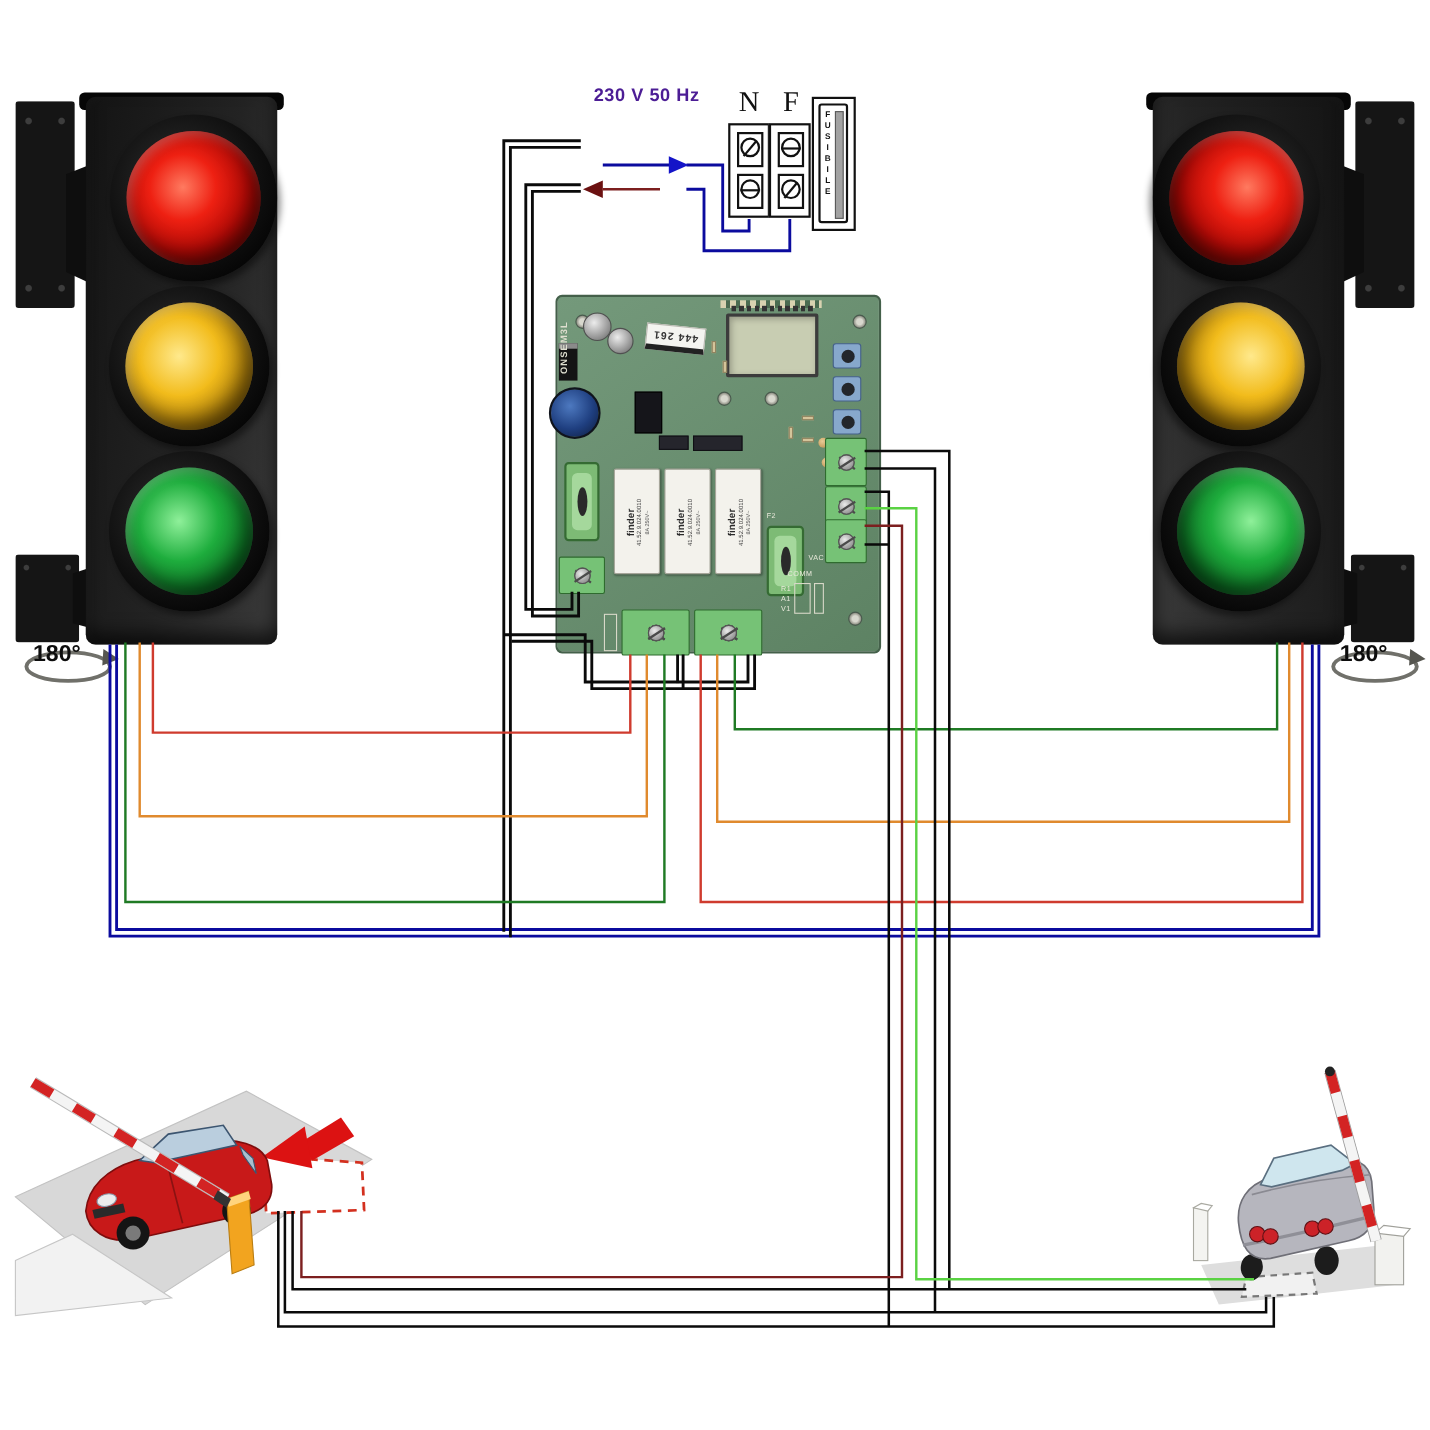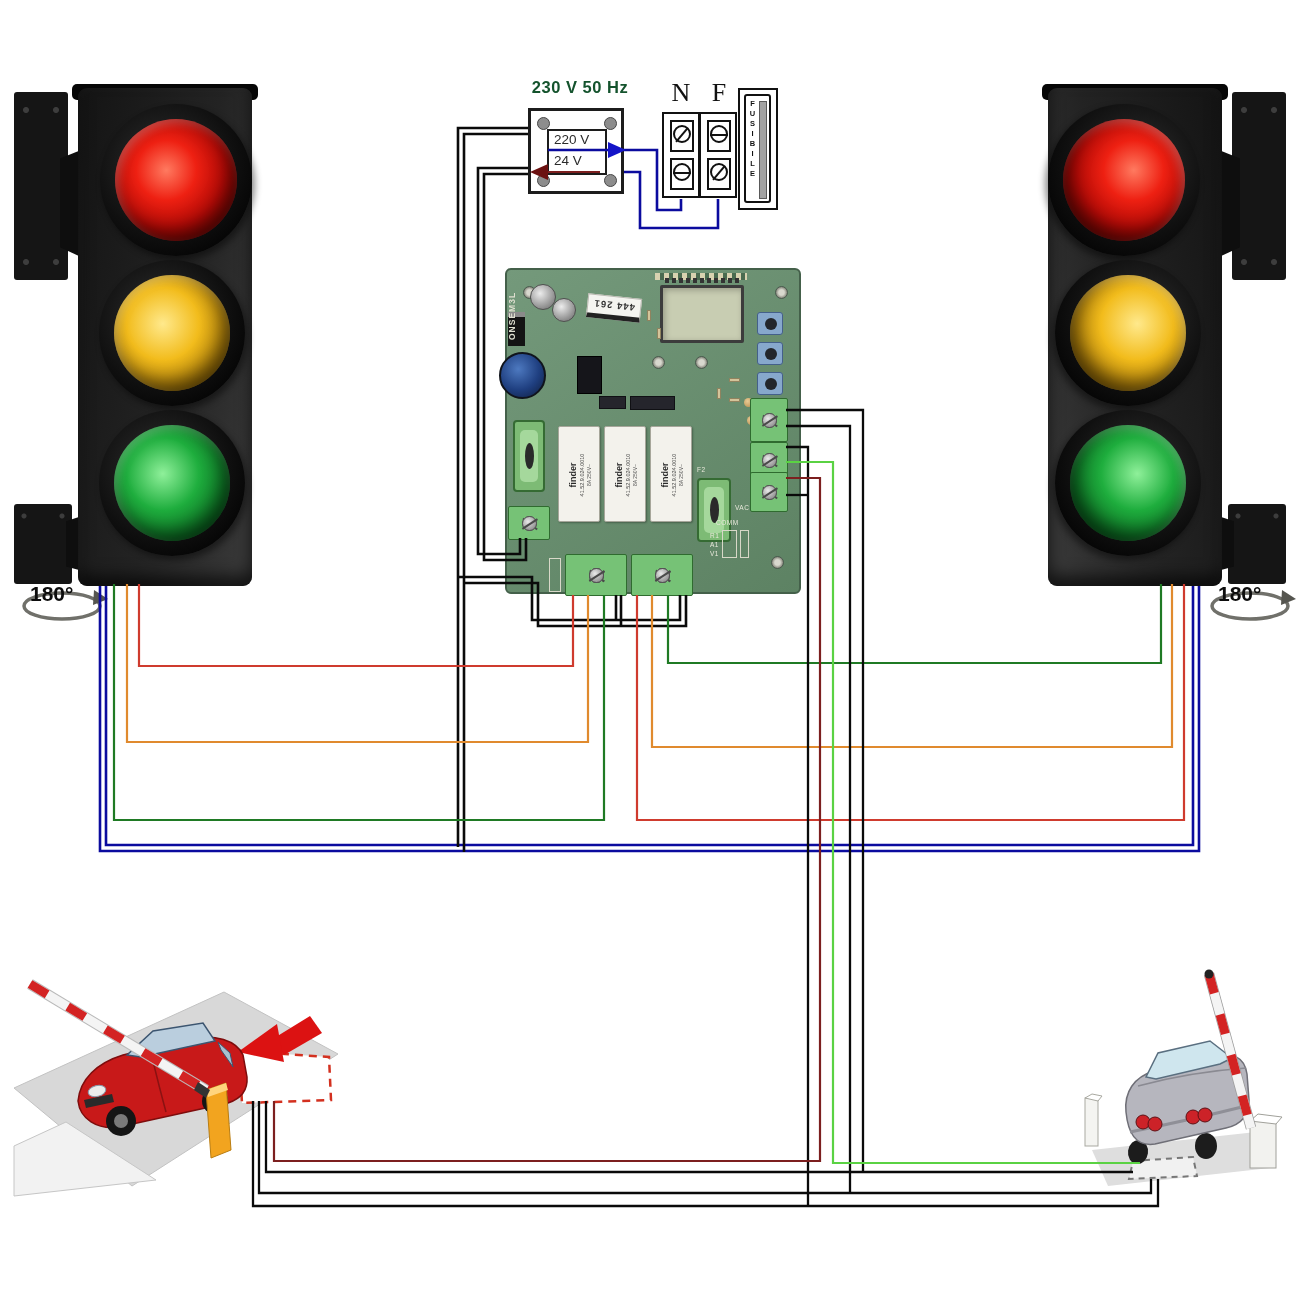--- a/index.html
+++ b/index.html
@@ -55,22 +55,22 @@
   .glass.green{background:radial-gradient(circle at 42% 42%,#8ff09a,#1fae3e 38%,#0b6e22 72%,#054011)}
 
   
   .badge{position:absolute;z-index:2;overflow:visible}
   .badge ellipse{fill:none;stroke:#70706a;stroke-width:3.5}
   .badge polygon{fill:#55554f}
   .badge text{font:bold 21px "Liberation Sans",sans-serif;fill:#0d0d0d}
 
   
   .transformer{left:526px;top:78px;width:100px;height:120px}
-  .t-title{position:absolute;left:-2px;top:0;width:112px;text-align:center;
-    font:bold 16.5px "Liberation Sans",sans-serif;color:#14532d;letter-spacing:.5px}
+  .t-title{position:absolute;left:-2px;top:0;width:112px;text-align:right;
+    font:bold 16.5px "Liberation Sans",sans-serif;color:#4c1d95;letter-spacing:.5px}
   .t-box{position:absolute;left:2px;top:30px;width:96px;height:86px;background:#fff;
     border:3px solid #1c1c1c;box-sizing:border-box}
   .t-screw{position:absolute;width:11px;height:11px;border-radius:50%;background:#8d8d8d;border:1.5px solid #474747}
   .t-inner{position:absolute;left:16px;top:18px;width:60px;height:46px;border:2.5px solid #1c1c1c;box-sizing:border-box}
   .t-inner span{position:absolute;left:5px;font:13.5px "Liberation Sans",sans-serif;color:#2b2b2b}
   .t-primary{top:1px}
   .t-secondary{top:22px}
 
   
   .fusepanel{left:660px;top:78px;width:122px;height:134px}
@@ -247,30 +247,20 @@
     <text x="20" y="29">180°</text>
   </svg>
   <svg class="badge" style="left:1198px;top:572px" width="110" height="52">
     <ellipse cx="52" cy="34" rx="38" ry="13"></ellipse>
     <polygon points="84,18 98,27 83,33"></polygon>
     <text x="20" y="29">180°</text>
   </svg>
 
   <div class="comp transformer">
     <div class="t-title">230 V 50 Hz</div>
-    <div class="t-box">
-      <div class="t-screw" style="left:6px;top:6px"></div>
-      <div class="t-screw" style="left:73px;top:6px"></div>
-      <div class="t-screw" style="left:6px;top:63px"></div>
-      <div class="t-screw" style="left:73px;top:63px"></div>
-      <div class="t-inner">
-        <span class="t-primary">220 V</span>
-        <span class="t-secondary">24 V</span>
-      </div>
-    </div>
   </div>
 
   <div class="comp fusepanel">
     <span class="f-label n">N</span>
     <span class="f-label f">F</span>
     <div class="f-block n">
       <div class="f-cell top">
           <div class="fscrew diag"></div>
         </div>
       <div class="f-cell bot">

